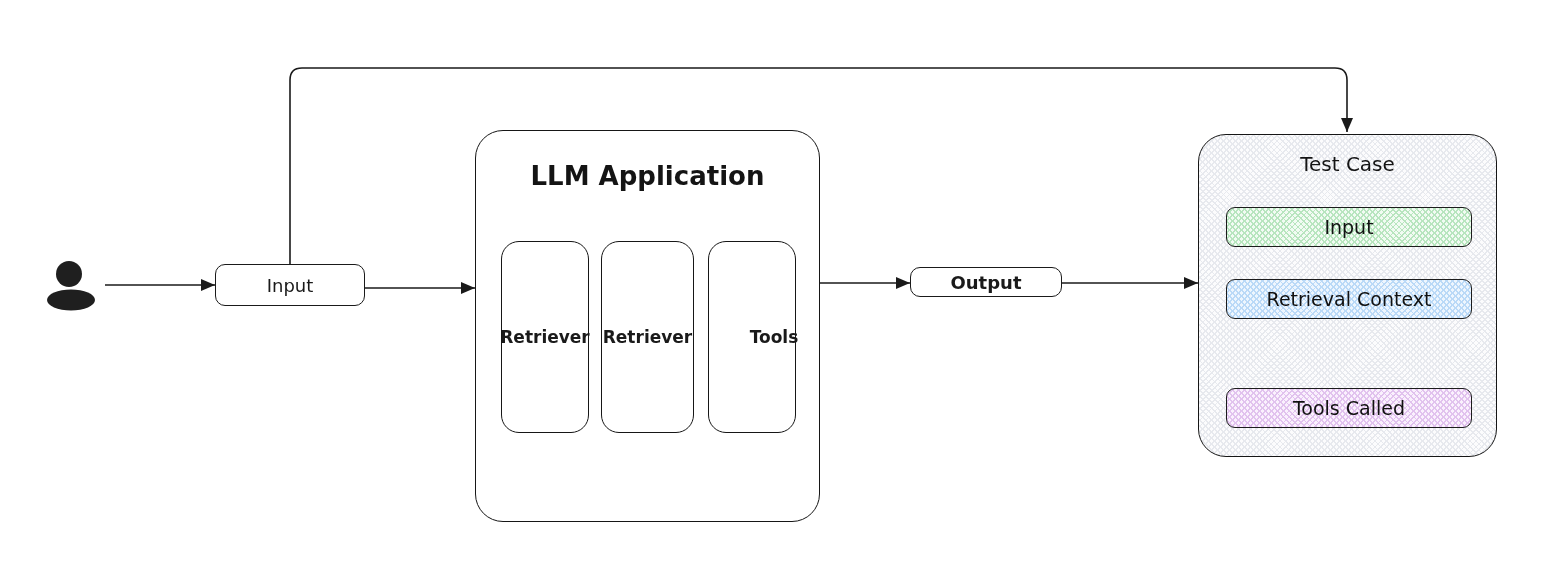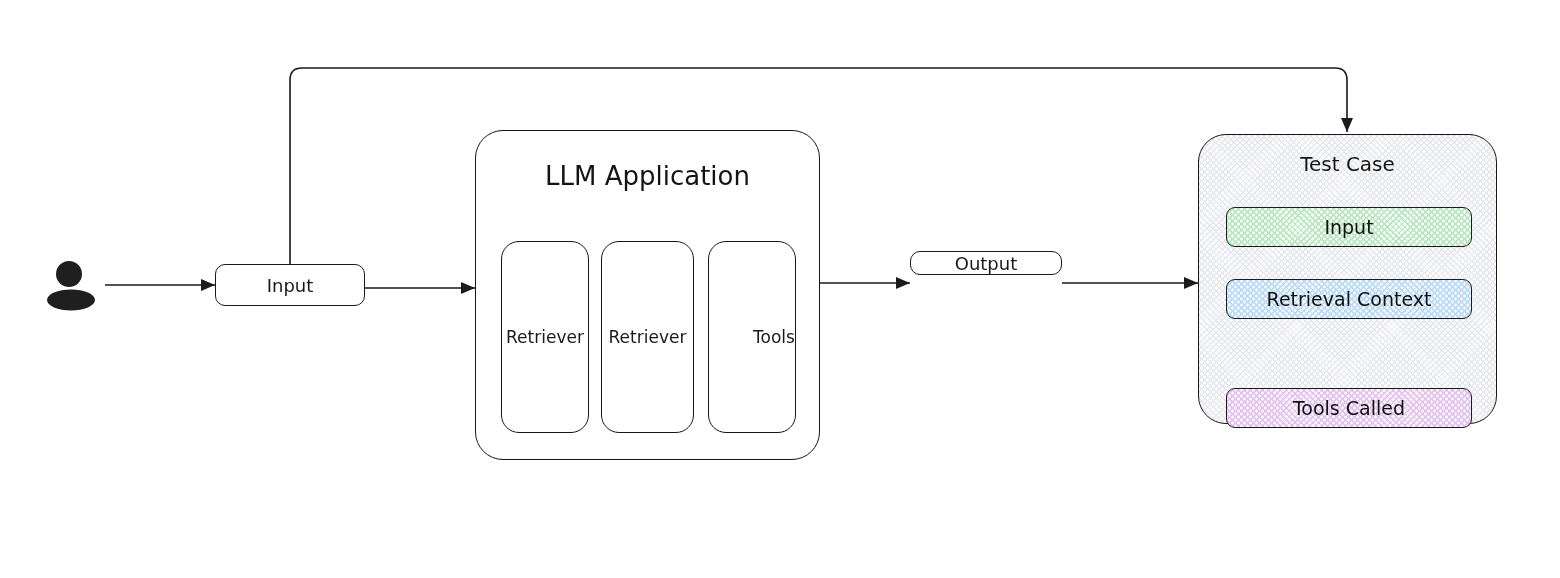--- a/index.html
+++ b/index.html
@@ -33,30 +33,30 @@
     background:#ffffff;
     border:1.8px solid #1a1a1a;
     border-radius:10px;
     display:flex;
     align-items:center;
     justify-content:center;
     font-size:18px;
     z-index:2;
   }
   #node-input  { left:215px; top:264px; width:150px; height:42px; }
-  #node-output { left:910px; top:251px; width:152px; height:24px; }
+  #node-output { left:910px; top:267px; width:152px; height:30px;font-weight:bold; }
 
   .big-container {
     position:absolute;
     border:1.8px solid #161616;
     border-radius:28px;
     background:#ffffff;
     z-index:2;
   }
-  #node-llm-app { left:475px; top:130px; width:345px; height:330px; }
+  #node-llm-app { left:475px; top:130px; width:345px; height:392px;font-weight:bold; }
   .container-title {
     position:absolute;
     left:0; right:0;
     text-align:center;
     font-size:26px;
     color:#141414;
   }
   #node-llm-app .container-title { top:30px; }
 
   .component {
@@ -75,21 +75,21 @@
   #comp-generator  { left:125px; width:93px; }
   #comp-tools      { left:232px; width:88px;padding-left:44px; }
 
   .hatch {
     background-color:var(--fill,#fff);
     background-image:
       repeating-linear-gradient(45deg,  var(--hatch,#e7e9ee) 0, var(--hatch,#e7e9ee) 1.3px, transparent 1.3px, transparent 4.2px),
       repeating-linear-gradient(135deg, var(--hatch,#e7e9ee) 0, var(--hatch,#e7e9ee) 1.3px, transparent 1.3px, transparent 4.2px);
   }
 
-  #node-test-case { left:1198px; top:134px; width:299px; height:290px; }
+  #node-test-case { left:1198px; top:134px; width:299px; height:323px; }
   #node-test-case .container-title { top:17px; font-size:20px; }
 
   .field {
     position:absolute;
     left:27px;
     width:246px;
     height:40px;
     border:1.8px solid #1c1c1c;
     border-radius:9px;
     display:flex;

